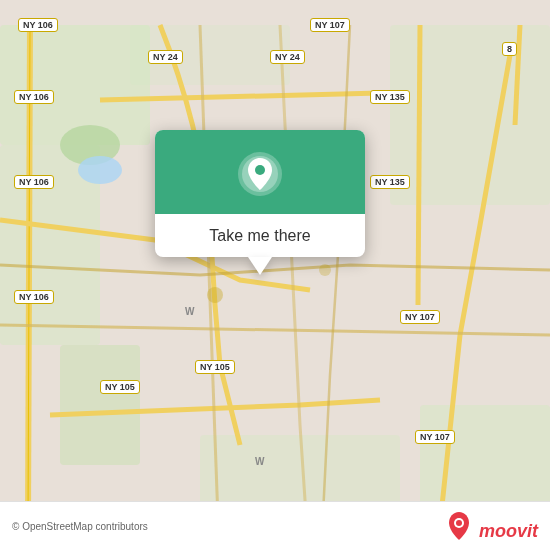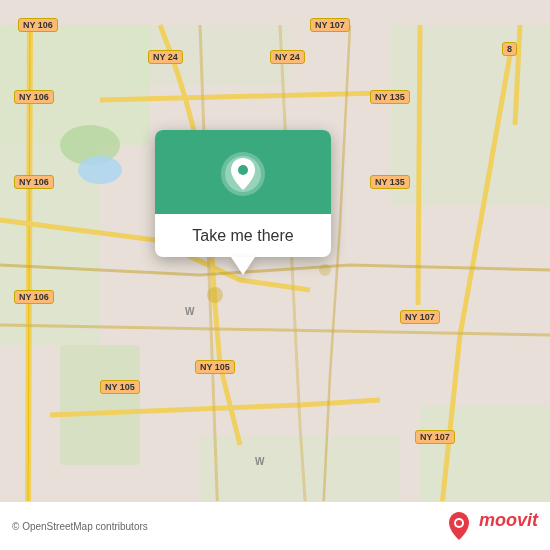--- a/index.html
+++ b/index.html
@@ -24,21 +24,21 @@
       position: absolute;
       top: 0; left: 0;
       width: 100%; height: 100%;
     }
 
     
     #popup-card {
       position: absolute;
       top: 130px;
       left: 155px;
-      width: 176px;
+      width: 210px;
       background: white;
       border-radius: 8px;
       box-shadow: 0 4px 16px rgba(0,0,0,0.3);
       overflow: visible;
       z-index: 10;
       text-align: center;
       padding-bottom: 12px;
     }
 
     #popup-green-header {
@@ -103,40 +103,40 @@
     }
 
     #location-name {
       font-size: 13px;
       font-weight: 500;
       color: #333;
     }
 
     #moovit-logo {
       display: flex;
-      align-items: flex-start;
+      align-items: flex-end;
       gap: 4px;
     }
 
     #moovit-icon {
       width: 32px;
       height: 32px;
     }
 
     #moovit-text {
       font-size: 18px;
       font-weight: 700;
       color: #e63946;
       font-style: italic;
     }
 
     
     .road-label {
       position: absolute;
-      background: #fdba74;
+      background: #ffffff;
       border: 1px solid #c8a800;
       border-radius: 3px;
       font-size: 9px;
       font-weight: bold;
       color: #333;
       padding: 1px 4px;
       white-space: nowrap;
       z-index: 5;
     }
   </style>

